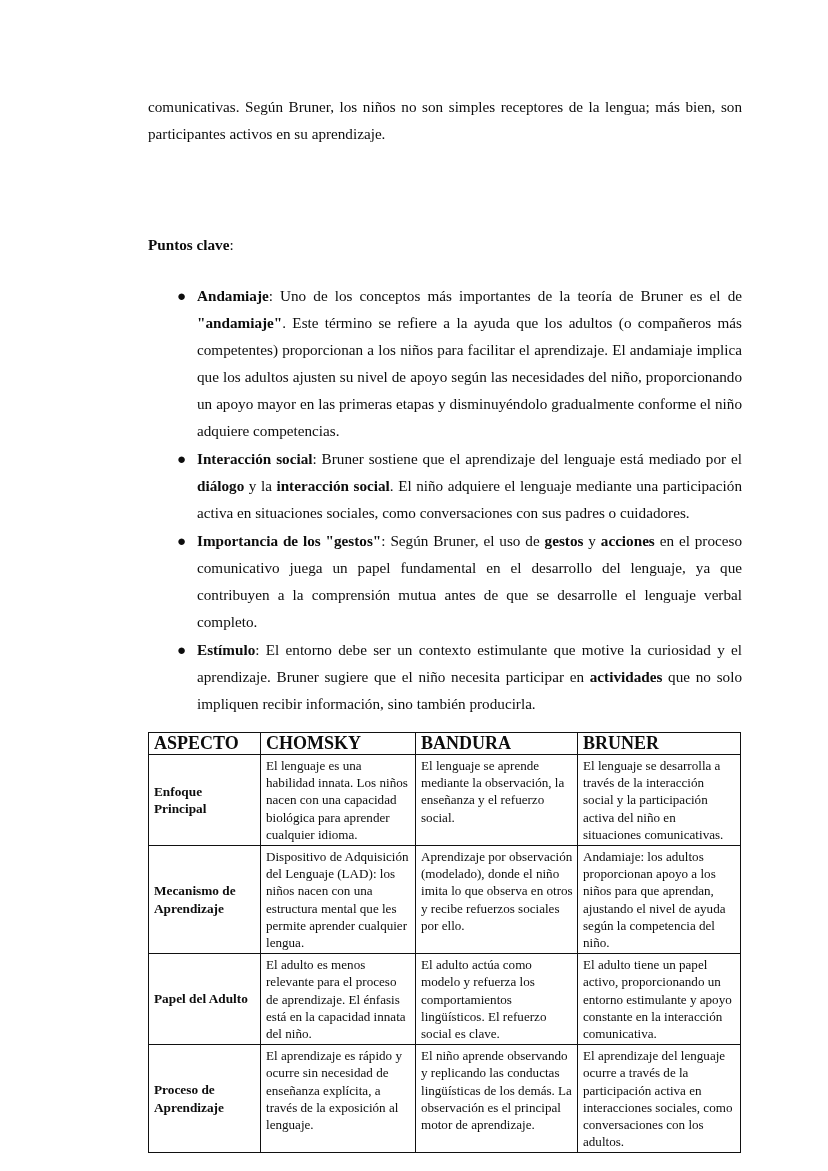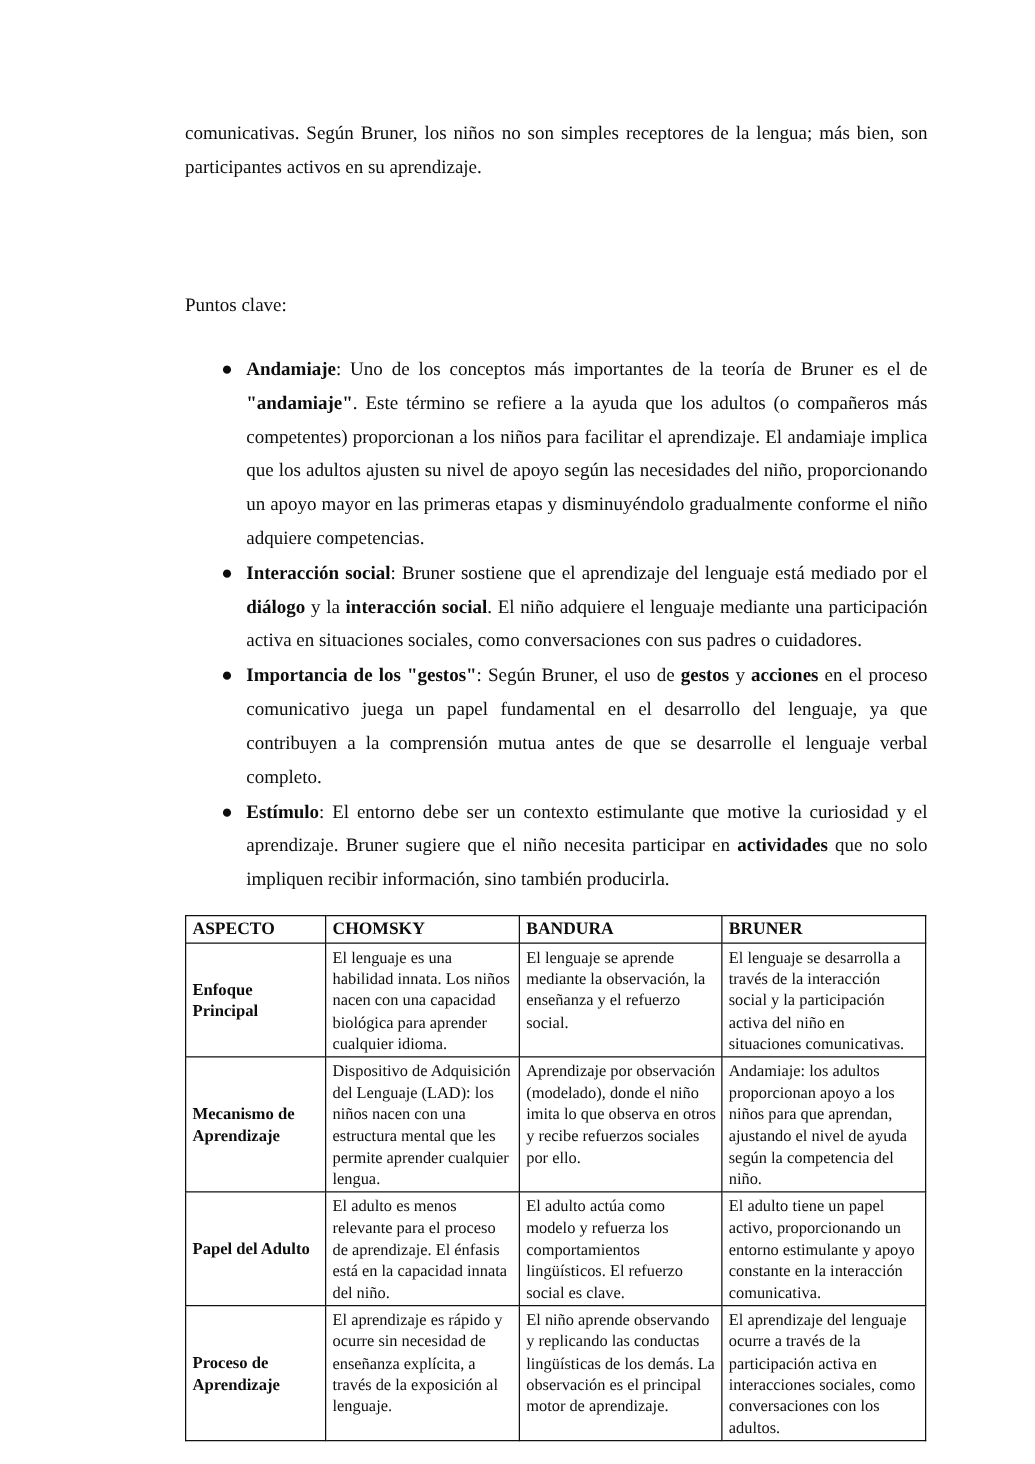--- a/index.html
+++ b/index.html
@@ -40,21 +40,21 @@
 
   .spacer-lg { height: 84px; }
   .spacer-sm { height: 24px; }
 
   
   .heading {
     font-size: 15.2px;
     line-height: 27px;
     margin: 0;
   }
-  .heading .bold { font-weight: normal; }
+  .heading .bold { font-weight: bold; }
 
   
   .bullets {
     list-style: none;
     margin: 0;
     padding: 0;
   }
   .bullet-item {
     position: relative;
     padding-left: 49px;
@@ -83,21 +83,21 @@
   }
   .cmp-table td, .cmp-table th {
     border: 1px solid #111111;
     padding: 2px 4px 2px 5px;
     vertical-align: top;
     text-align: left;
     font-weight: normal;
   }
   .cmp-table thead th {
     font-weight: bold;
-    font-size: 14px;
+    font-size: 18px;
     line-height: 19px;
     padding-top: 1px;
     padding-bottom: 1px;
     vertical-align: middle;
   }
   .cmp-table tbody td.aspect {
     font-weight: bold;
     vertical-align: middle;
     font-size: 13.3px;
     line-height: 17.5px;

